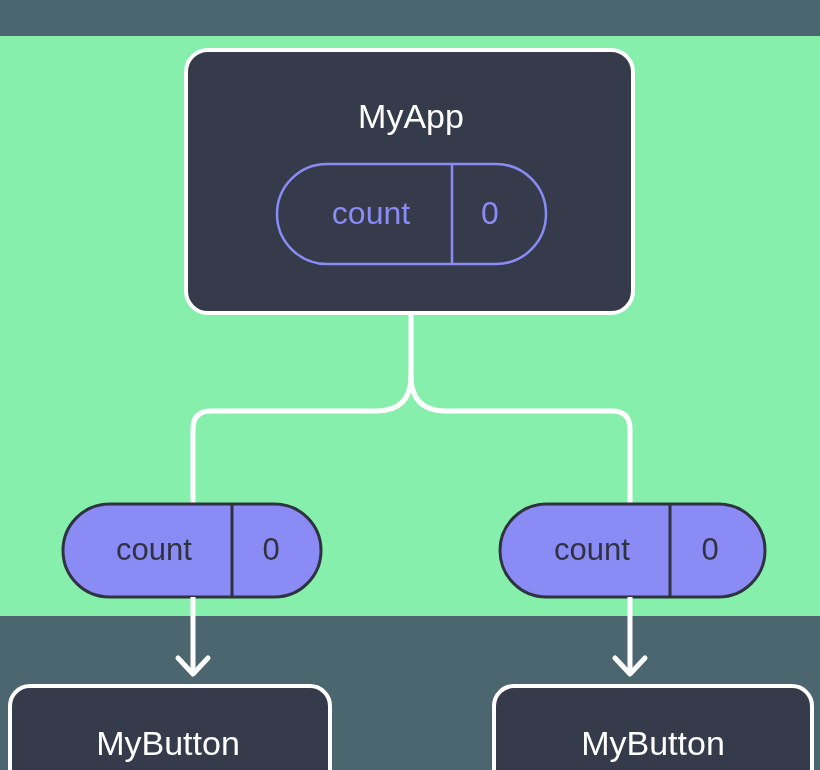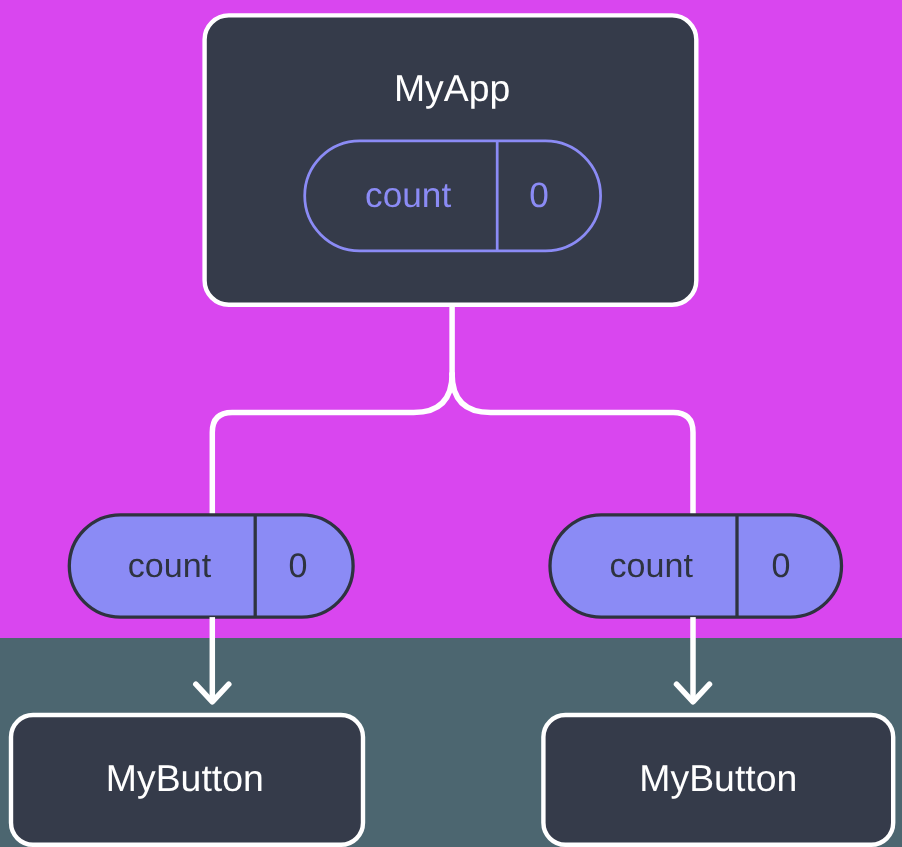--- a/index.html
+++ b/index.html
@@ -10,21 +10,22 @@
   body {
     width: 820px;
     height: 770px;
     overflow: hidden;
     font-family: "Liberation Sans", sans-serif;
   }
   #stage {
     position: relative;
     width: 820px;
     height: 580px;
-    background: #d946ef;
+    background: #86efac;
+    margin-top: 36px;
   }
   svg#diagram {
     display: block;
     width: 820px;
     height: 770px;
   }
   .node-label {
     font-family: "Liberation Sans", sans-serif;
     font-size: 34px;
     fill: #ffffff;

